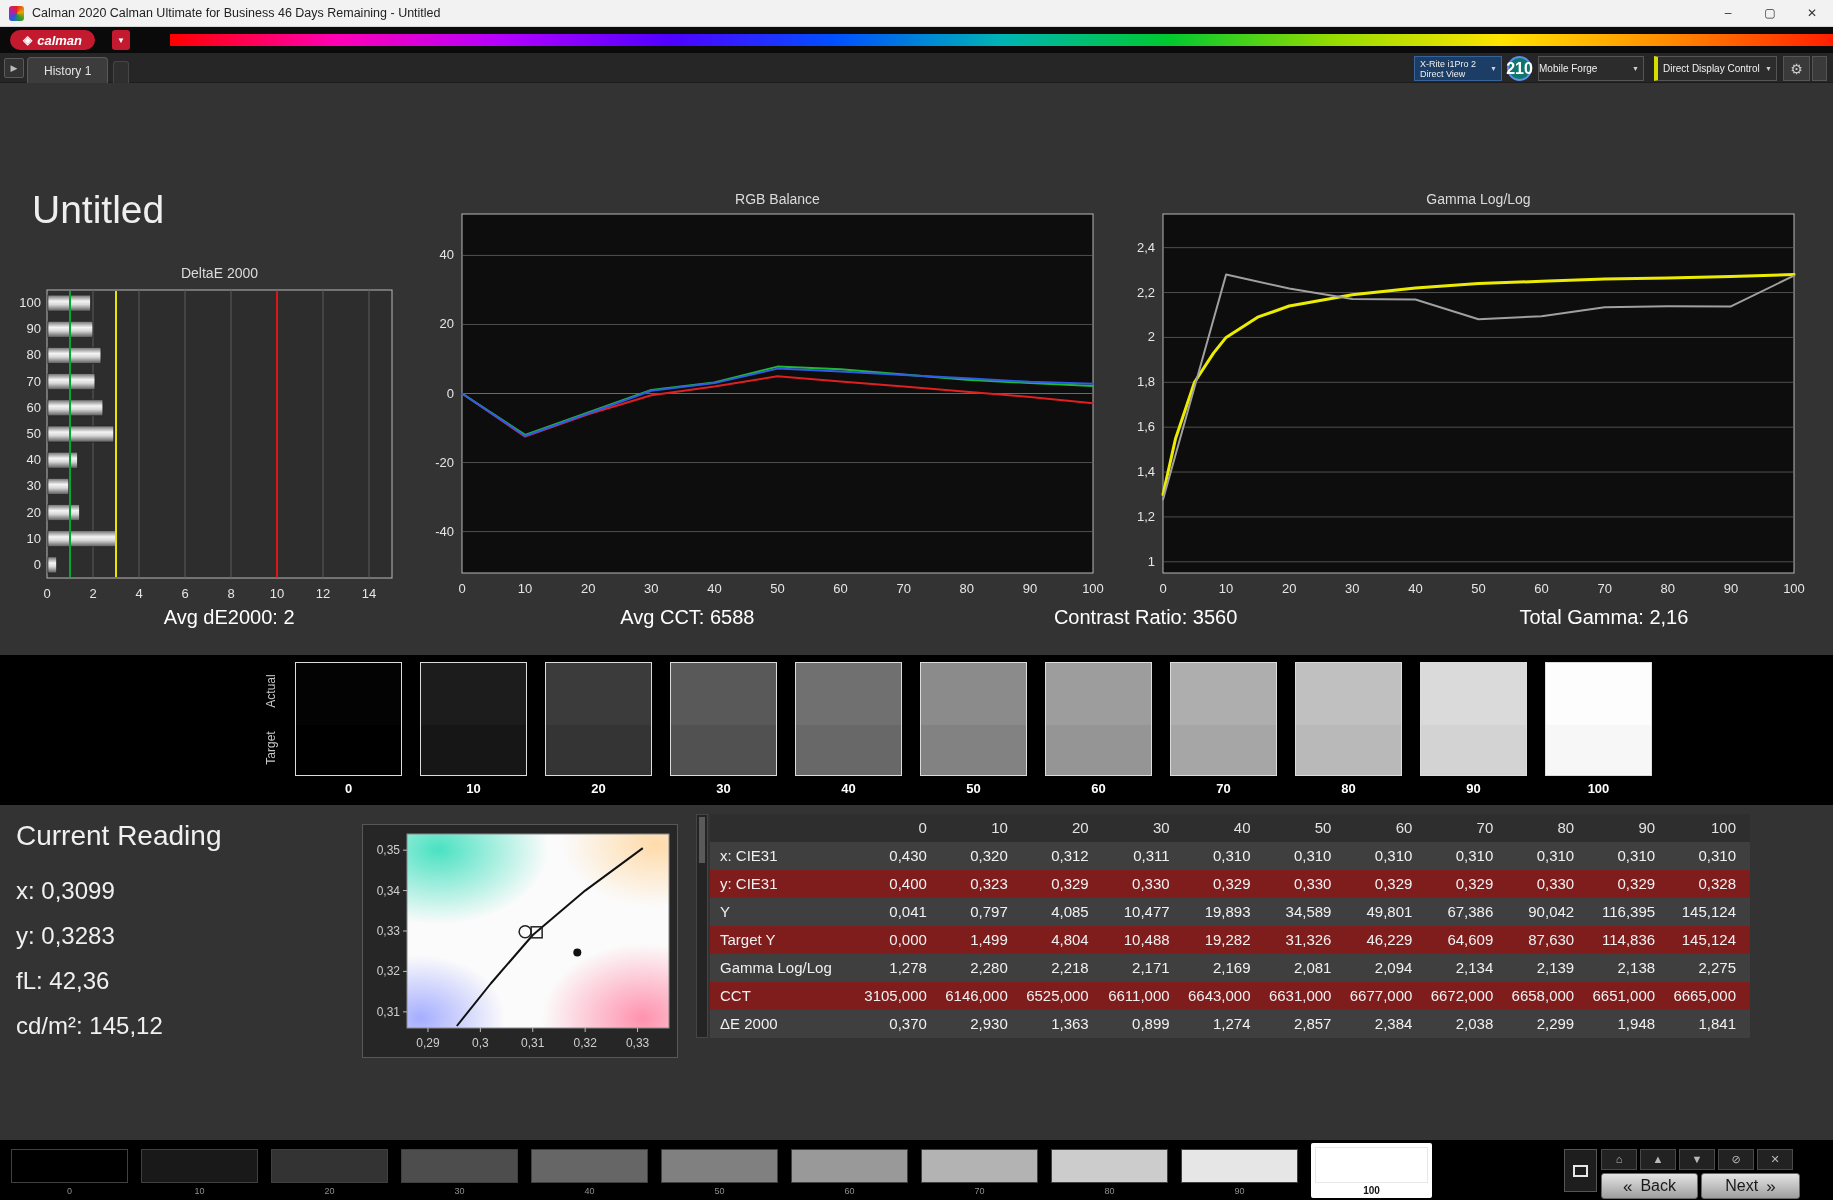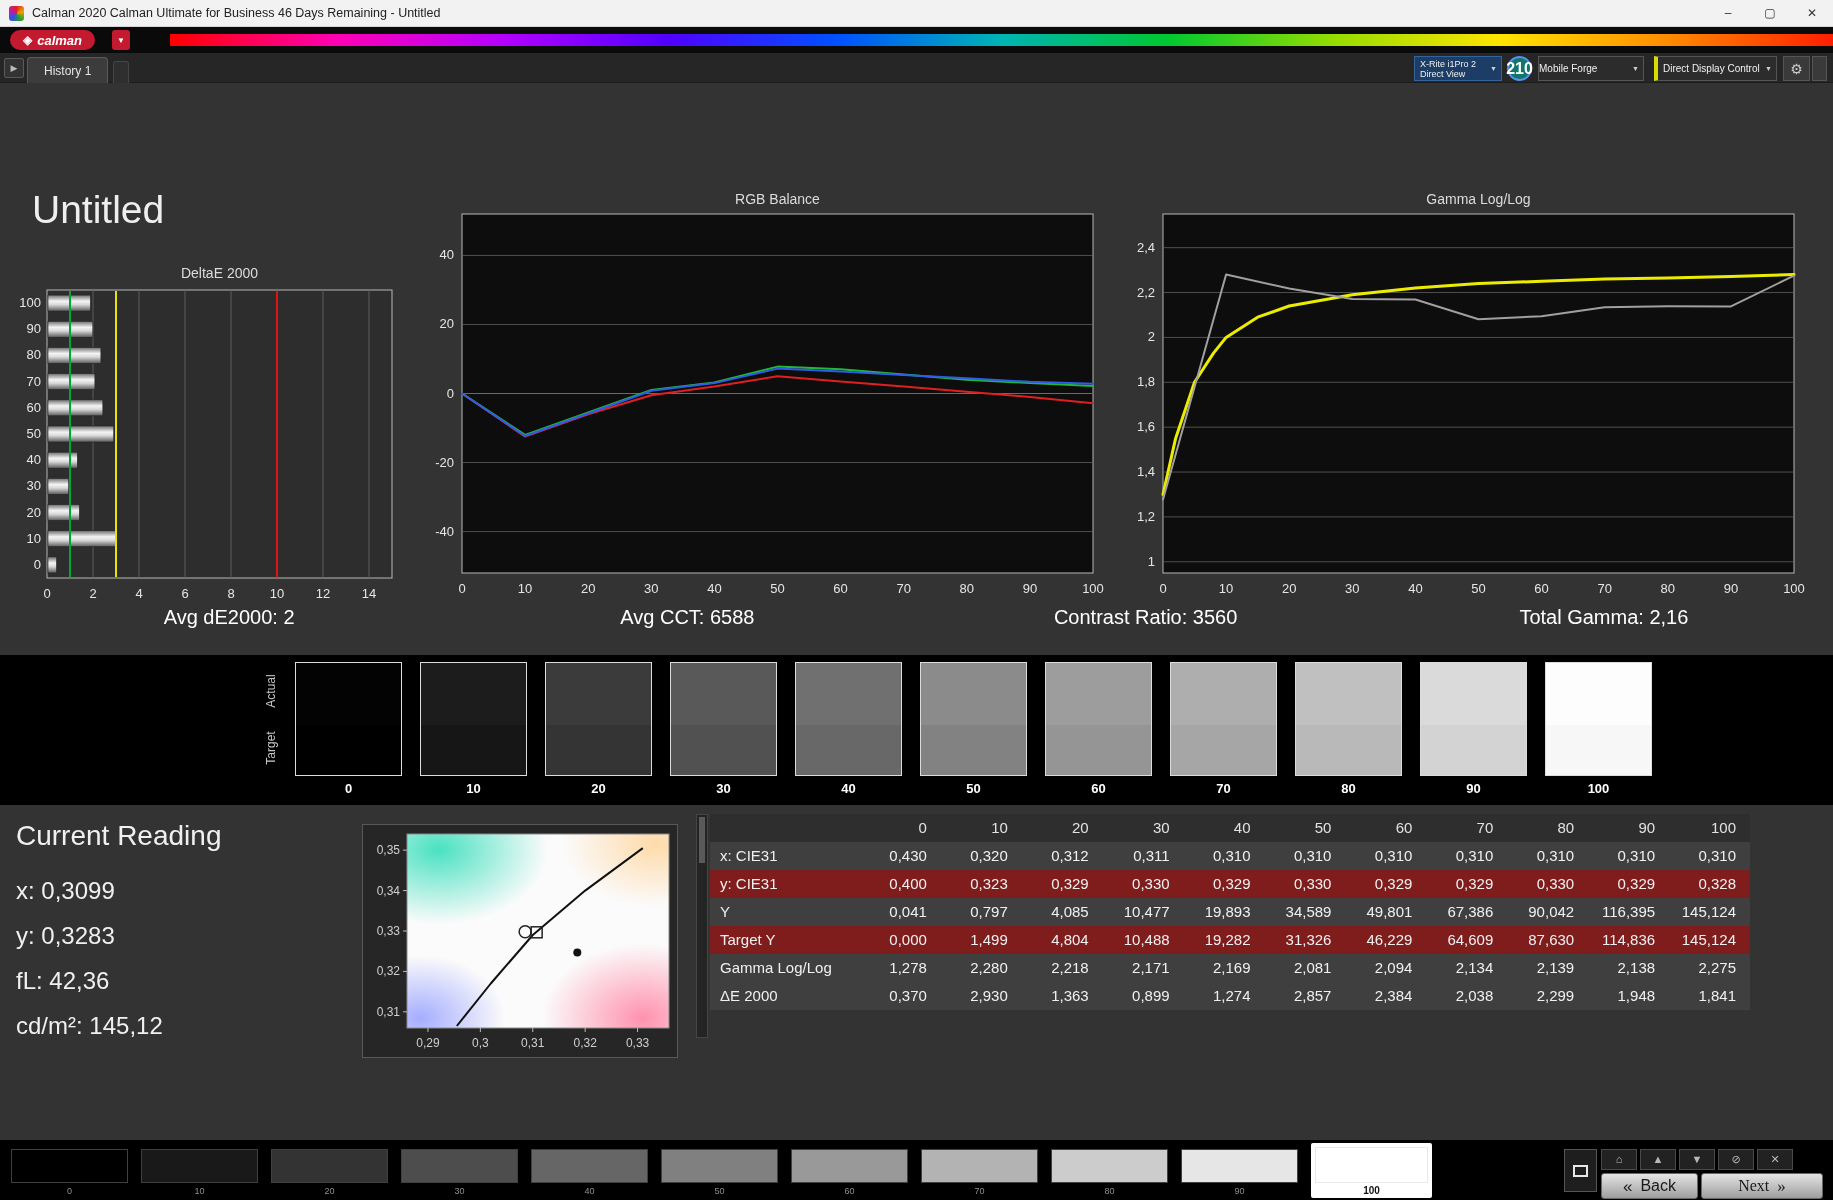--- a/index.html
+++ b/index.html
@@ -96,21 +96,21 @@
   .patch-label { font-size:9px; color:#8f8f8f; text-align:center; margin-top:3px; line-height:10px; }
   .patch-cell.selected { background:#fff; margin-top:-6px; padding:4px 4px 2px; width:121px; border-radius:2px; }
   .patch-cell.selected .patch-swatch { border:1px solid #e8e8e8; height:36px; }
   .patch-cell.selected .patch-label { color:#111; font-weight:bold; font-size:10px; }
   .pw-toggle { position:absolute; left:1564px; top:9px; width:33px; height:43px; background:#1e1e1e; border:1px solid #555; display:flex; align-items:center; justify-content:center; }
   .sq { width:15px; height:12px; border:2px solid #e8e8e8; display:block; }
   .pw-btns { position:absolute; left:1601px; top:9px; display:flex; gap:3px; }
   .pw-btn { width:36px; height:21px; background:#222; border:1px solid #4a4a4a; color:#b8b8b8; font-size:11px; line-height:19px; text-align:center; }
   .nav-back, .nav-next { position:absolute; top:33px; height:26px; background:linear-gradient(#e4e4e4,#9e9e9e); border:1px solid #666; border-radius:3px; color:#1a1a1a; font-size:16px; display:flex; align-items:center; justify-content:center; gap:8px; }
   .nav-back { left:1601px; width:97px; }
-  .nav-next { left:1701px; width:122px;font-family:Liberation Serif, serif; }
+  .nav-next { left:1701px; width:99px; }
   .nav-ico { font-size:17px; line-height:1; }
 </style>
 </head>
 <body>
 
 <div id="screen">
 
   <div class="titlebar">
     <div class="app-icon"></div>
     <div class="title-text">Calman 2020 Calman Ultimate for Business 46 Days Remaining - Untitled</div>
@@ -491,20 +491,34 @@
         <div class="tcell tval">2,218</div>
         <div class="tcell tval">2,171</div>
         <div class="tcell tval">2,169</div>
         <div class="tcell tval">2,081</div>
         <div class="tcell tval">2,094</div>
         <div class="tcell tval">2,134</div>
         <div class="tcell tval">2,139</div>
         <div class="tcell tval">2,138</div>
         <div class="tcell tval">2,275</div>
       </div>
+      <div class="trow light">
+        <div class="tcell tlabel">CCT</div>
+        <div class="tcell tval">3105,000</div>
+        <div class="tcell tval">6146,000</div>
+        <div class="tcell tval">6525,000</div>
+        <div class="tcell tval">6611,000</div>
+        <div class="tcell tval">6643,000</div>
+        <div class="tcell tval">6631,000</div>
+        <div class="tcell tval">6677,000</div>
+        <div class="tcell tval">6672,000</div>
+        <div class="tcell tval">6658,000</div>
+        <div class="tcell tval">6651,000</div>
+        <div class="tcell tval">6665,000</div>
+      </div>
       <div class="trow dark">
         <div class="tcell tlabel">ΔE 2000</div>
         <div class="tcell tval">0,370</div>
         <div class="tcell tval">2,930</div>
         <div class="tcell tval">1,363</div>
         <div class="tcell tval">0,899</div>
         <div class="tcell tval">1,274</div>
         <div class="tcell tval">2,857</div>
         <div class="tcell tval">2,384</div>
         <div class="tcell tval">2,038</div>

